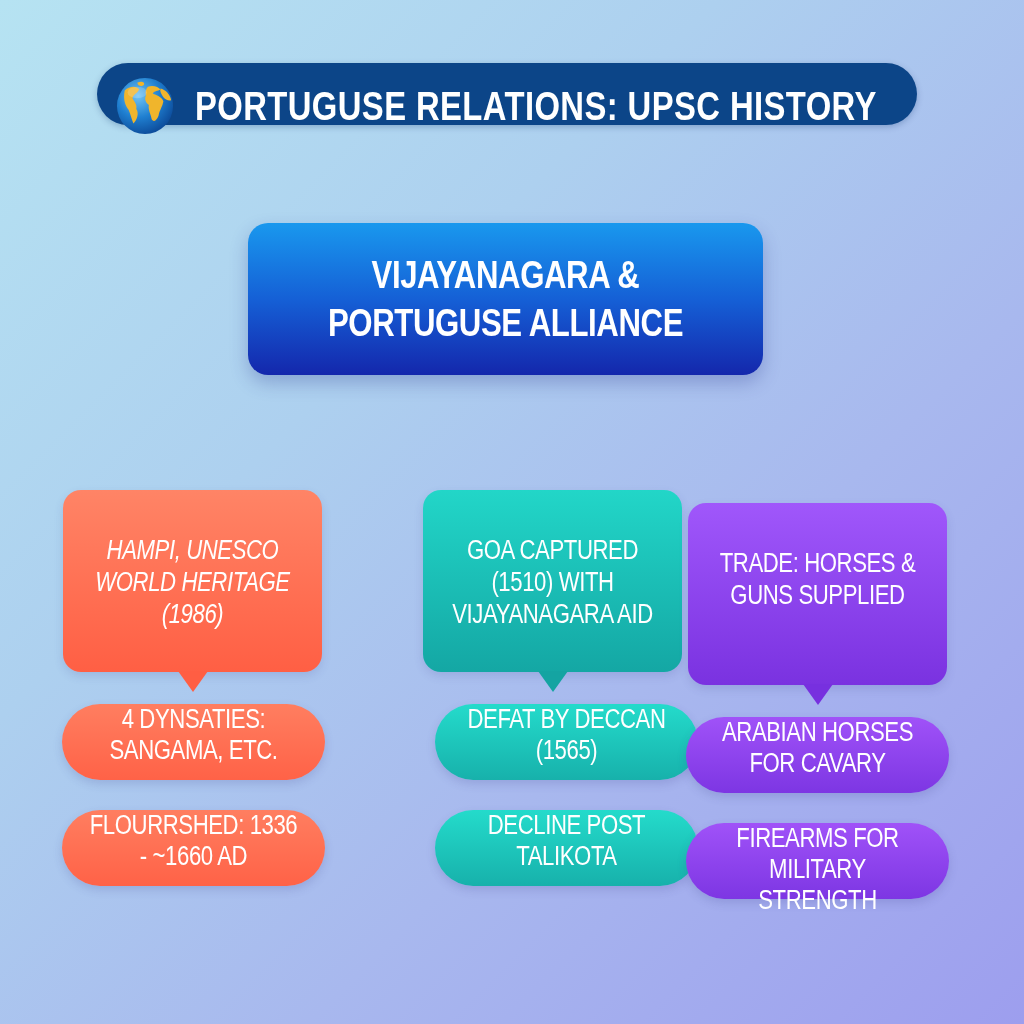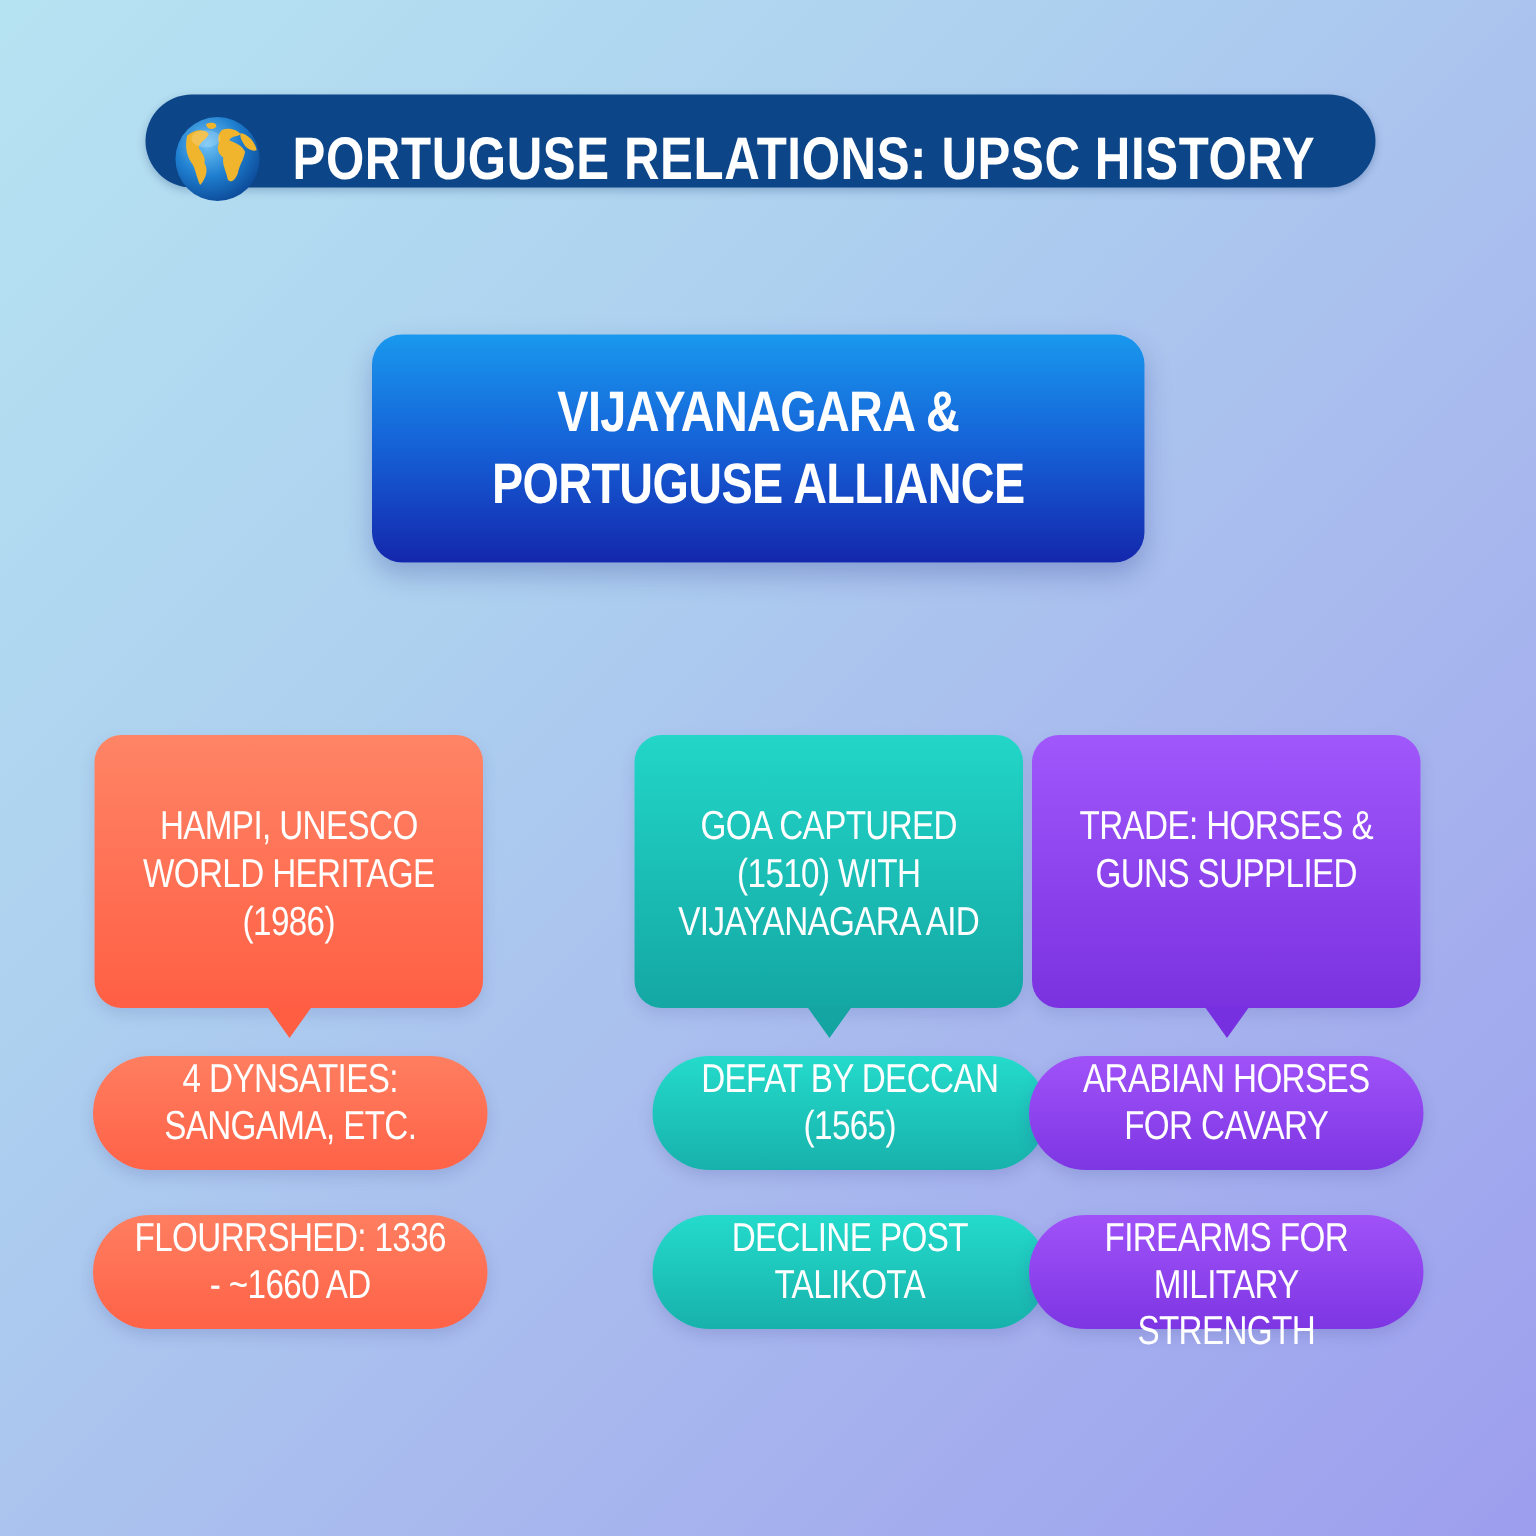--- a/index.html
+++ b/index.html
@@ -85,23 +85,23 @@
   .card-text {
     font-size: 27px;
     line-height: 32px;
     text-align: center;
     font-weight: 400;
     transform: scaleX(0.82);
     width: 300px;
   }
   .orange { background: linear-gradient(180deg, #ff8466 0%, #ff5f44 100%); --tail: #ff5e43; }
   .teal   { background: linear-gradient(180deg, #22d6c8 0%, #14a7a4 100%); margin-left: 45px; --tail: #14a4a2; }
-  .purple { background: linear-gradient(180deg, #a057fb 0%, #7a32e0 100%); --tail: #7730df; }
+  .purple { background: linear-gradient(180deg, #a057fb 0%, #7a32e0 100%); margin-top: 13px; --tail: #7730df; }
 
-  .col-1 { left: 63px; }
+  .col-1 { left: 63px; font-style: italic; }
   .col-2 { left: 378px; }
   .col-3 { left: 688px; }
 
   
   .pill {
     position: absolute;
     width: 263px; height: 76px;
     border-radius: 38px;
     display: flex; align-items: flex-start; justify-content: center;
     box-shadow: 0 4px 10px rgba(60,60,140,0.18);

